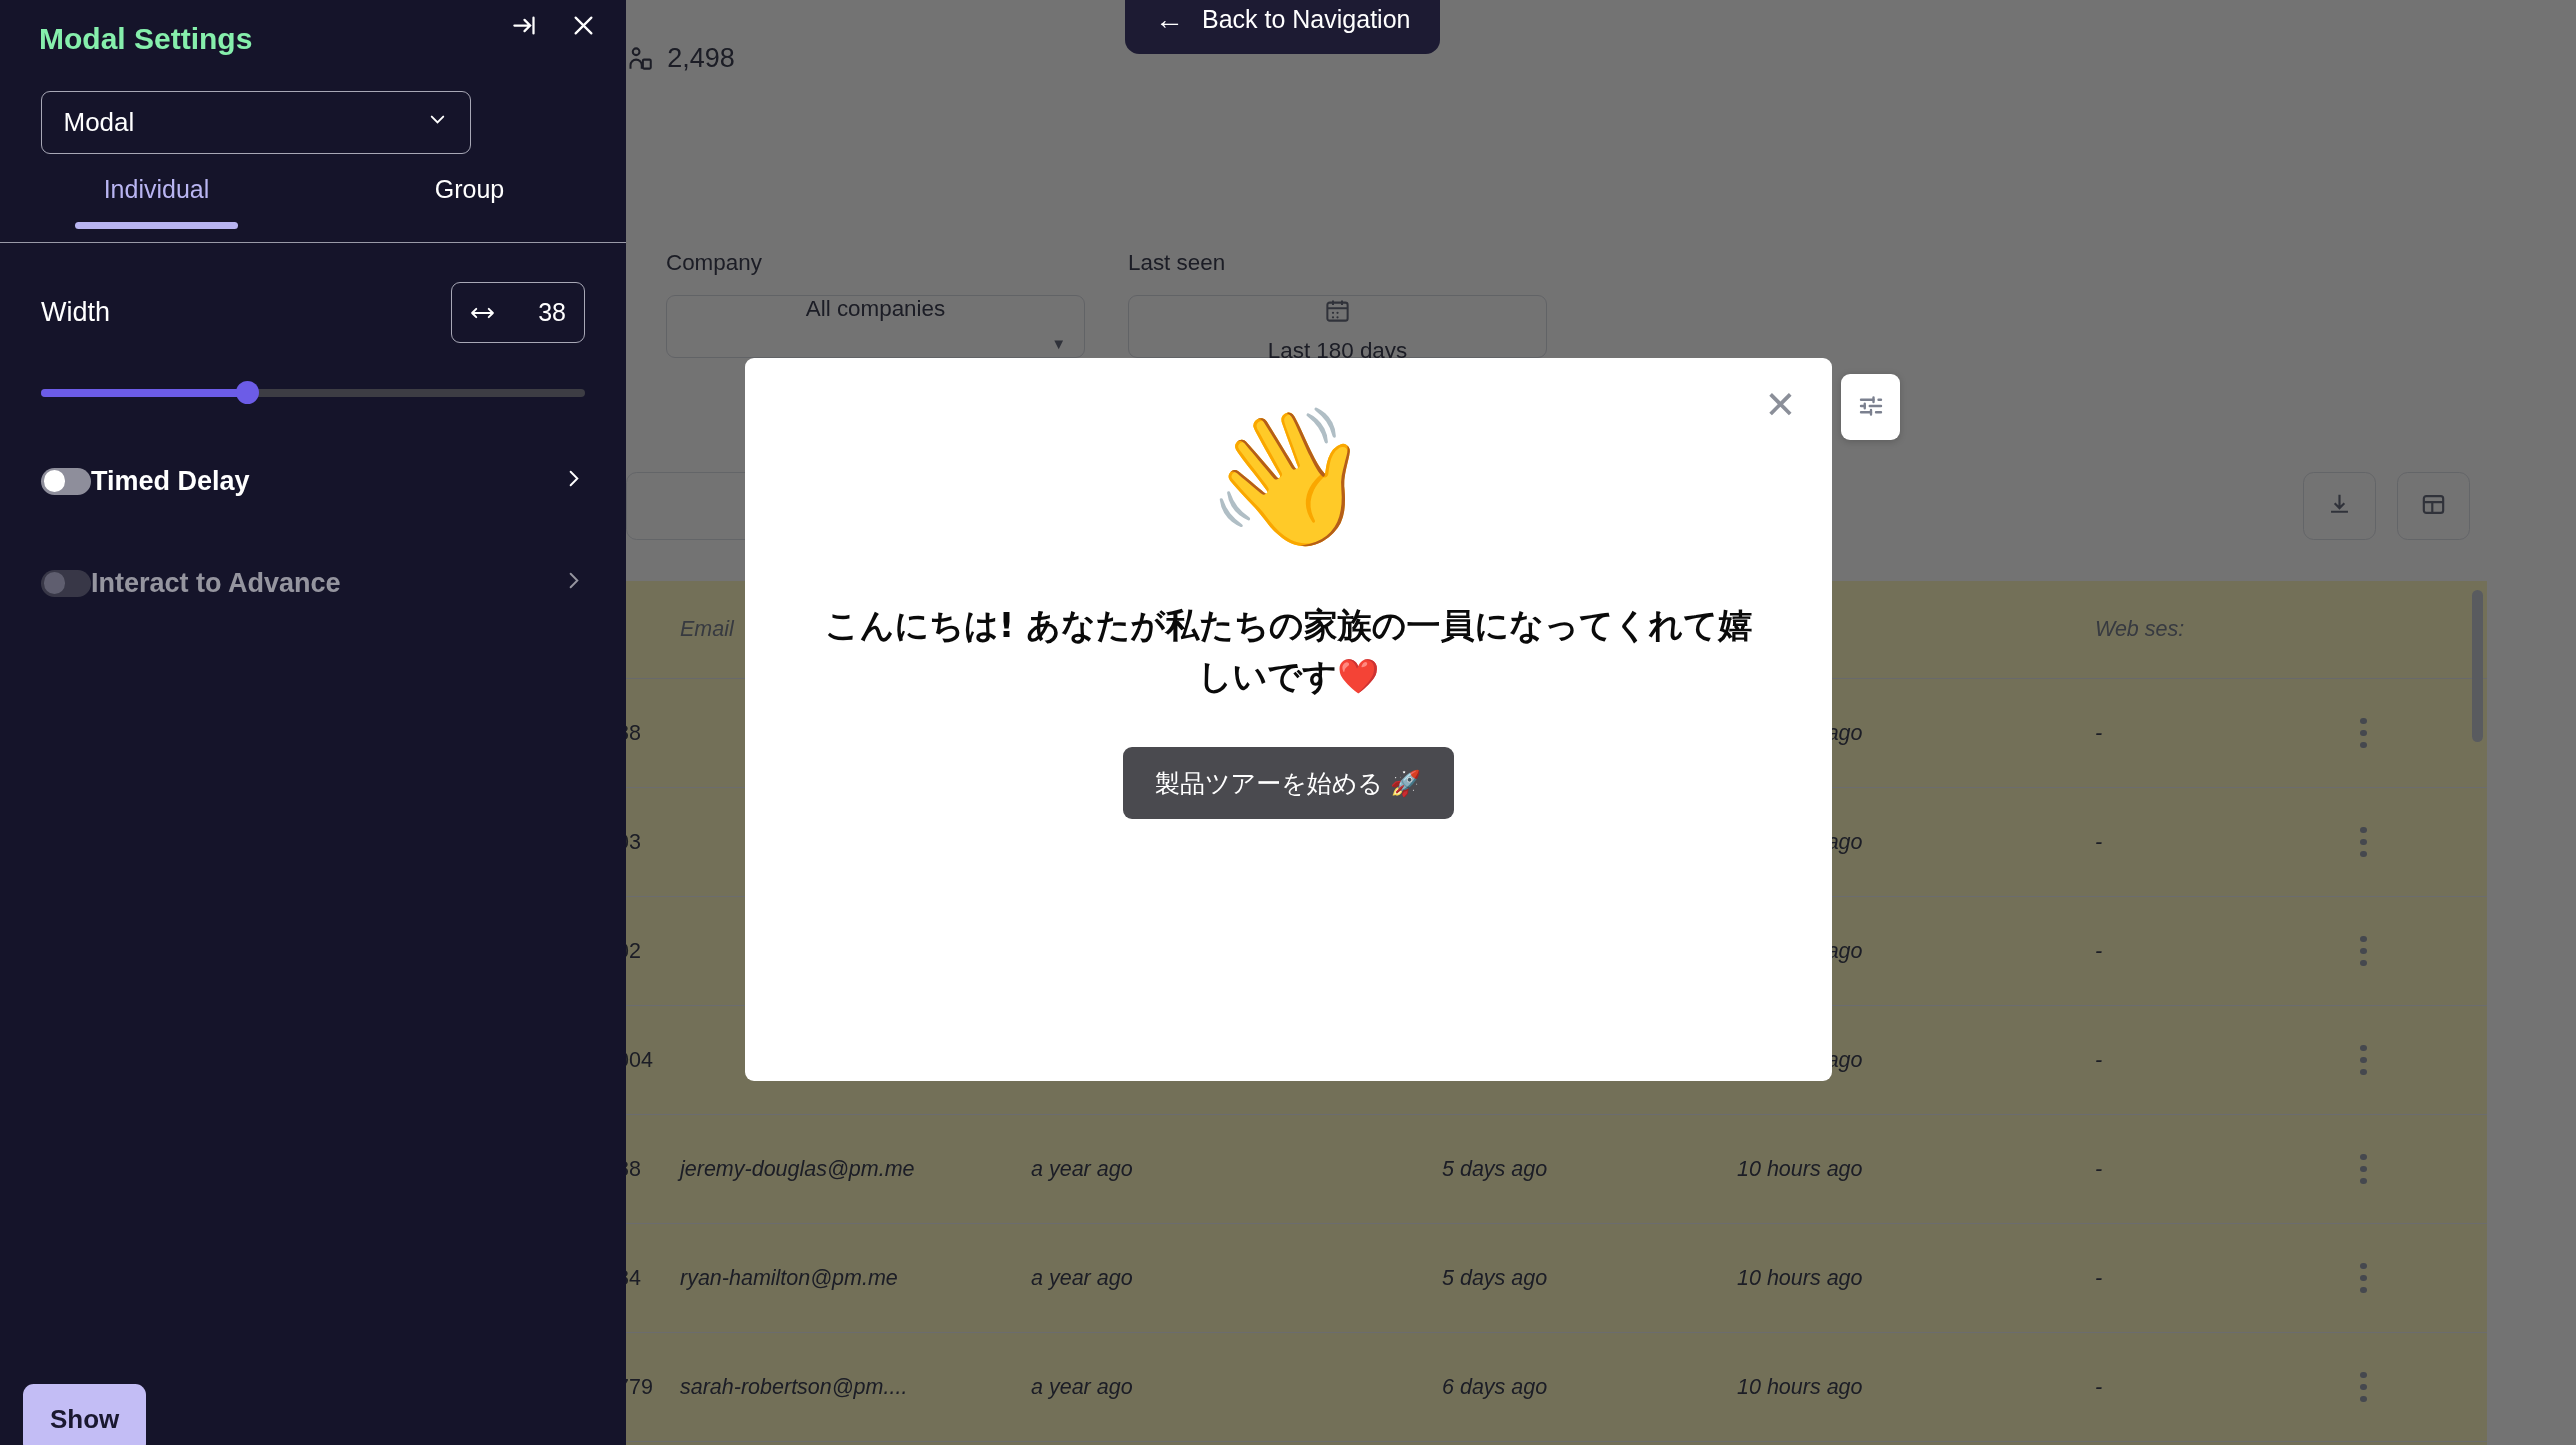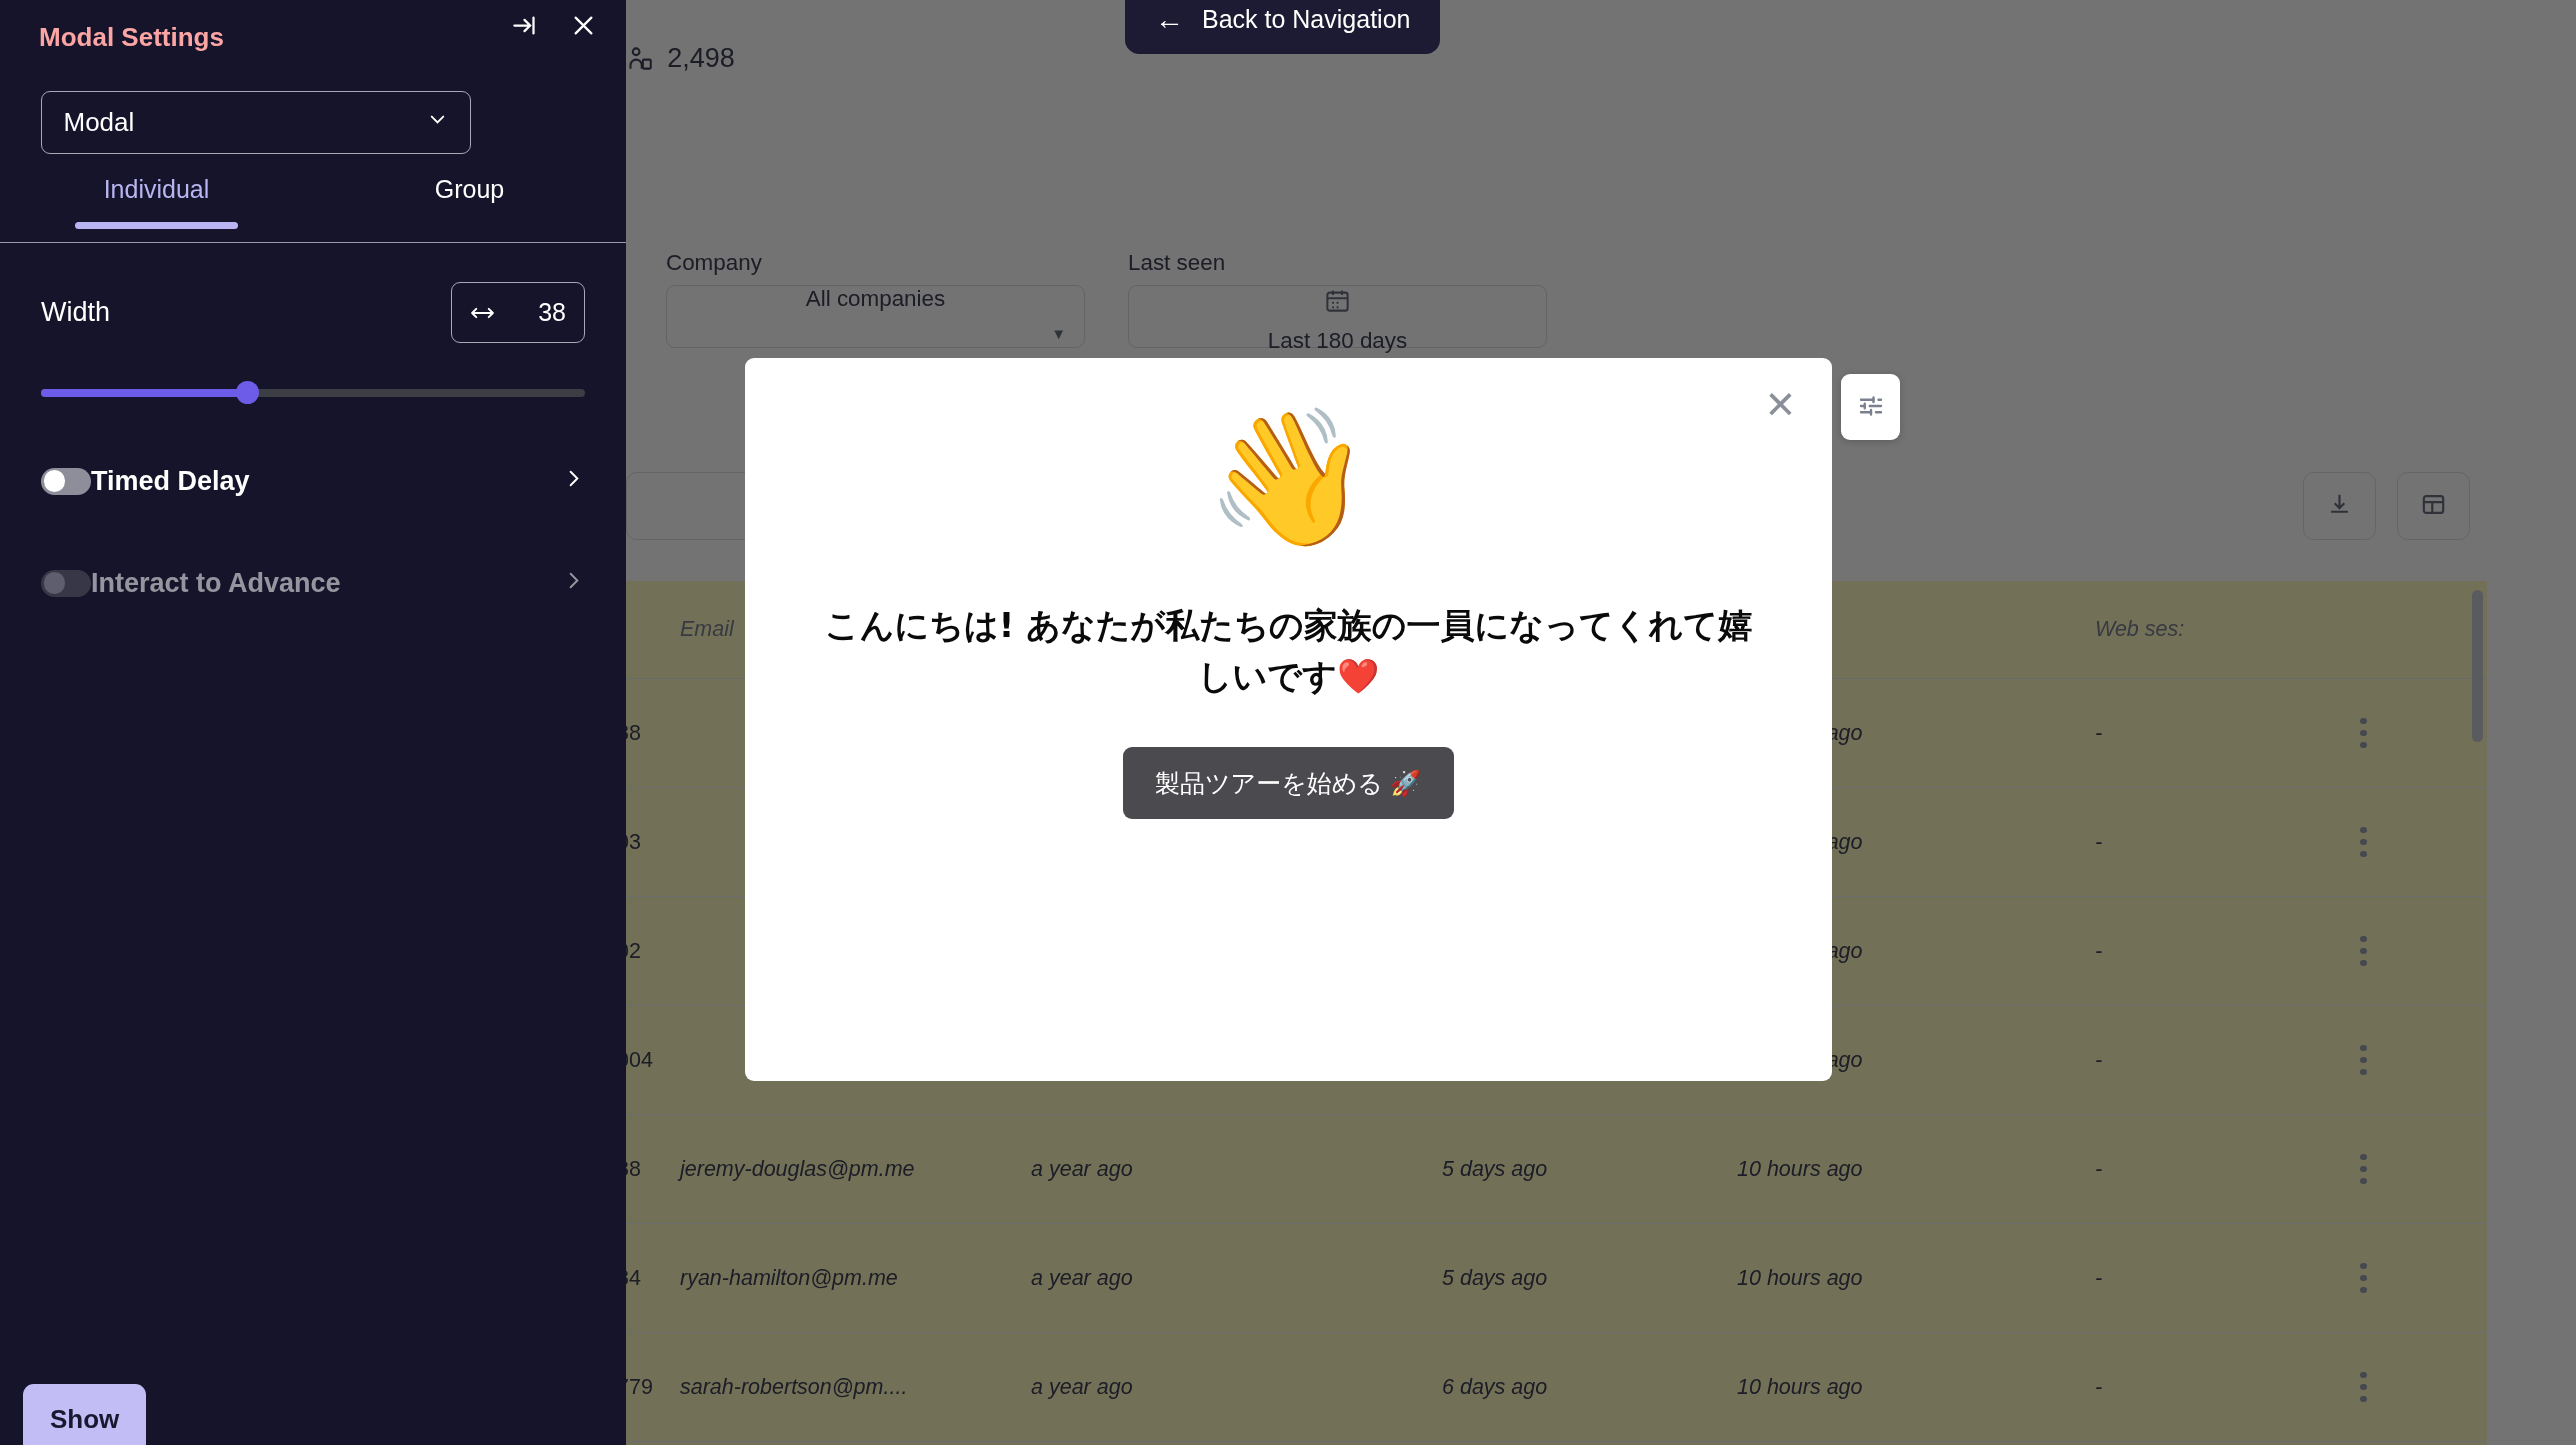--- a/index.html
+++ b/index.html
@@ -24,21 +24,21 @@
     position: absolute; left: 626px; top: 43px;
     display: flex; align-items: center; gap: 14.3px;
     font-size: 27px; color: #3f4254; font-weight: 400;
   }
   .people-icon { width: 27px; height: 29px; position: relative; display: block; }
 
   .filters-row {
     position: absolute; left: 666px; top: 250px;
     display: flex; gap: 43px;
   }
-  .filter-block { display: flex; flex-direction: column; gap: 9px; }
+  .filter-block { display: flex; flex-direction: column; gap: 19px; }
   .filter-label { font-size: 22.4px; color: #3f4254; }
   .filter-select {
     width: 419px; height: 63px;
     border: 1.3px solid #d8dbe3; border-radius: 9px;
     background: #fff;
     display: flex; align-items: center; gap: 12.5px;
     padding: 0 18px;
     font-size: 22.4px; color: #3f4254; flex-direction: column;
   }
   .filter-select .caret { margin-left: auto; font-size: 15px; color: #6b7080; }
@@ -191,21 +191,21 @@
     z-index: 100;
     color: #ffffff;
   }
   .panel-head {
     position: relative;
     height: 243px;
     border-bottom: 1.3px solid #9a9aa8;
   }
   .panel-title {
     position: absolute; left: 39px; top: 21.5px;
-    font-size: 26px; font-weight: 700; color: #fca5a5;
+    font-size: 30px; font-weight: 700; color: #86efac;
   }
   .panel-head-icons {
     position: absolute; right: 25px; top: 7.2px;
     display: flex; align-items: center; gap: 23px;
   }
   .head-icon { width: 36px; height: 36px; display:flex; align-items:center; justify-content:center; color:#fff; }
 
   .panel-dropdown {
     position: absolute; left: 41px; top: 91px;
     width: 430px; height: 63px;

